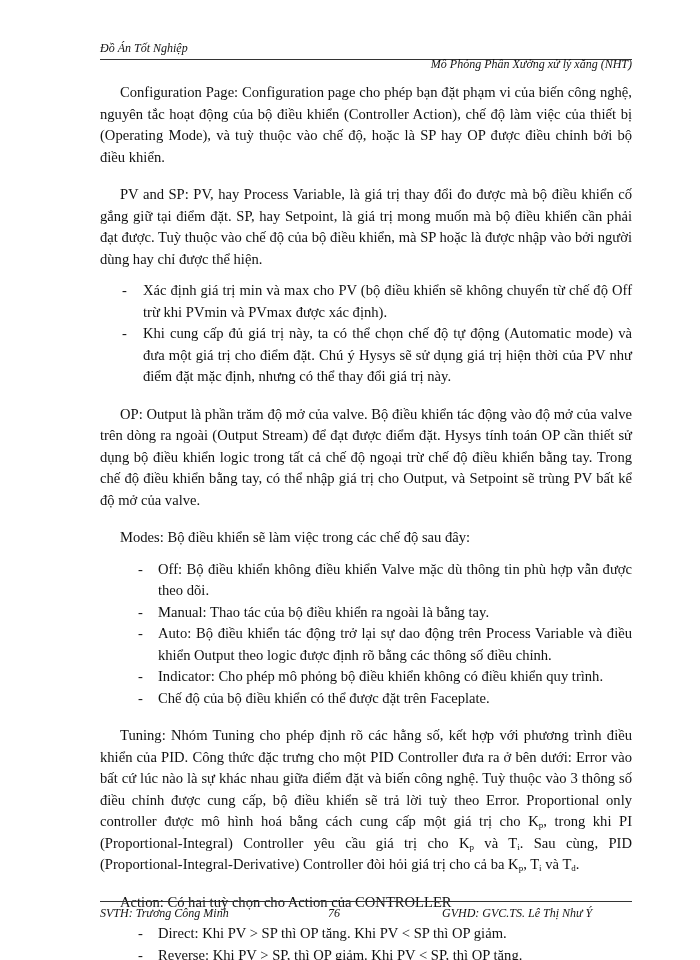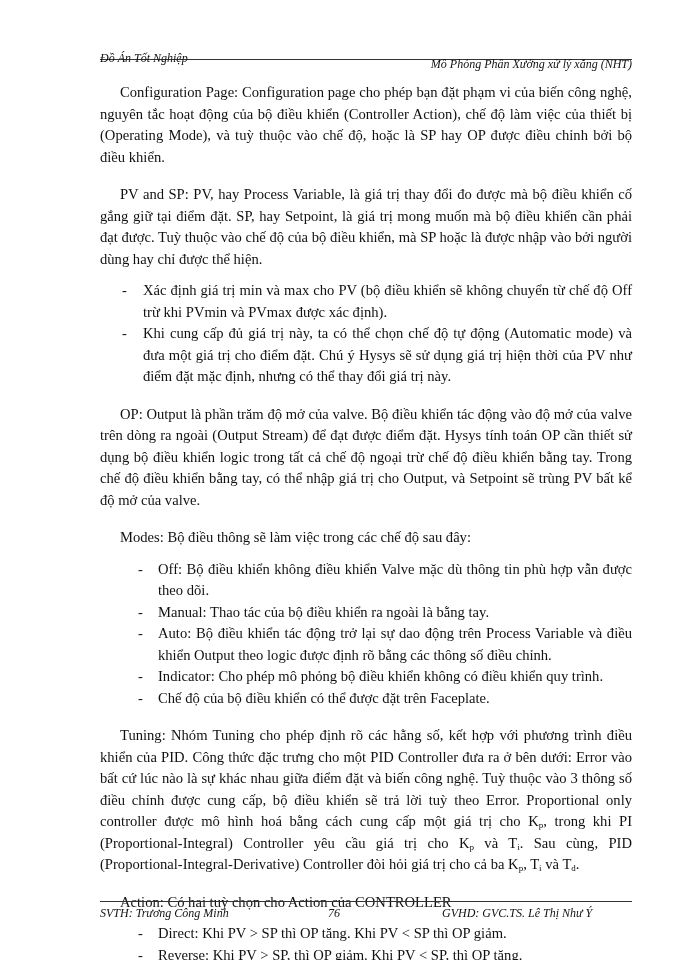--- a/index.html
+++ b/index.html
@@ -1,21 +1,21 @@
 <!DOCTYPE html>
 <html><head>
   <meta charset="utf-8">
   <style>
     html, body { margin: 0; padding: 0; background: #ffffff; }
     body { width: 700px; height: 960px; position: relative; overflow: hidden;
       font-family: "Liberation Serif", "DejaVu Serif", serif; color: #111; }
     .page { position: absolute; left: 100px; top: 0; width: 532px; }
     .header { position: absolute; top: 40px; left: 0; width: 532px; height: 19px;
       border-bottom: 1.5px solid #333; font-style: italic; font-size: 12px; }
-    .header .left { position: absolute; left: 0; top: 11px; }
+    .header .left { position: absolute; left: 0; top: 1px; }
     .header .right { position: absolute; right: 0; top: 17px; }
     .body { position: absolute; top: 66px; left: 0; width: 532px; font-size: 14.6px; line-height: 21.5px; }
     .para { margin: 16px 0 12px 0; text-align: justify; text-indent: 20px; }
     ul.list { list-style: none; margin: -2px 0 12px 0; padding: 0; }
     ul.list li { position: relative; text-align: justify; }
     ul.list.l1 li { padding-left: 43px; }
     ul.list.l1 li .dash { position: absolute; left: 22px; }
     ul.list.l2 li { padding-left: 58px; }
     ul.list.l2 li .dash { position: absolute; left: 38px; }
     sub { font-size: 9px; vertical-align: -2px; line-height: 0; }
@@ -38,21 +38,21 @@
   <div class="body">
     <p class="para">Configuration Page:  Configuration page cho phép bạn đặt phạm vi của biến công nghệ, nguyên tắc hoạt động của bộ điều khiển (Controller Action), chế độ làm việc của thiết bị (Operating Mode), và tuỳ thuộc vào chế độ, hoặc là SP hay OP được điều chỉnh bởi bộ điều khiển.</p>
     <p class="para">PV and SP: PV, hay Process Variable, là giá trị thay đổi đo được mà bộ điều khiển cố gắng giữ tại điểm đặt. SP, hay Setpoint, là giá trị mong muốn mà bộ điều khiển cần phải đạt được. Tuỳ thuộc vào chế độ của bộ điều khiển, mà SP hoặc là được nhập vào bởi người dùng hay chỉ được thể hiện.</p>
 
     <ul class="list l1">
       <li><span class="dash">-</span><span>Xác định giá trị min và max cho PV (bộ điều khiển sẽ không chuyển từ chế độ Off trừ khi PVmin và PVmax được xác định).</span></li>
       <li><span class="dash">-</span><span>Khi cung cấp đủ giá trị này, ta có thể chọn chế độ tự động (Automatic mode) và đưa một giá trị cho điểm đặt. Chú ý Hysys sẽ sử dụng giá trị hiện thời của  PV như điểm đặt mặc định, nhưng có thể thay đổi giá trị này.</span></li>
     </ul>
 
     <p class="para">OP: Output là phần trăm độ mở của valve. Bộ điều khiển tác động vào độ mở của valve trên dòng ra ngoài (Output Stream) để đạt được điểm đặt. Hysys tính toán OP cần thiết sử dụng bộ điều khiển logic trong tất cả chế độ ngoại trừ chế độ điều khiển bằng tay. Trong chế độ điều khiển bằng tay, có thể nhập giá trị cho Output, và Setpoint sẽ trùng PV bất kể độ mở của valve.</p>
-    <p class="para">Modes: Bộ điều thông sẽ làm việc trong các chế độ sau đây:</p>
+    <p class="para">Modes: Bộ điều khiển sẽ làm việc trong các chế độ sau đây:</p>
 
     <ul class="list l2">
       <li><span class="dash">-</span><span>Off: Bộ điều khiển không điều khiển Valve mặc dù thông tin phù hợp vẫn được theo dõi.</span></li>
       <li><span class="dash">-</span><span>Manual: Thao tác của bộ điều khiển ra ngoài là bằng tay.</span></li>
       <li><span class="dash">-</span><span>Auto: Bộ điều khiển tác động trở lại sự dao động trên Process Variable và điều khiển Output theo logic được định rõ bằng các thông số điều chỉnh.</span></li>
       <li><span class="dash">-</span><span>Indicator: Cho phép mô phỏng bộ điều khiển không có điều khiển quy trình.</span></li>
       <li><span class="dash">-</span><span>Chế độ của bộ điều khiển có thể được đặt trên Faceplate.</span></li>
     </ul>
 
     <p class="para"><span>Tuning:  Nhóm Tuning cho phép định rõ các hằng số, kết hợp với phương trình điều khiển của PID. Công thức đặc trưng cho một PID Controller đưa ra ở bên dưới: Error vào bất cứ lúc nào là sự khác nhau giữa điểm đặt và biến công nghệ. Tuỳ thuộc vào 3 thông số điều chỉnh được cung cấp, bộ điều khiển sẽ trả lời tuỳ theo Error. Proportional only controller được mô hình hoá bằng cách cung cấp một giá trị cho K</span><sub>p</sub><span>, trong khi PI (Proportional-Integral) Controller yêu cầu giá trị cho K</span><sub>p</sub><span> và T</span><sub>i</sub><span>. Sau cùng, PID (Proportional-Integral-Derivative) Controller đòi hỏi giá trị cho cả ba K</span><sub>p</sub><span>, T</span><sub>i</sub><span> và T</span><sub>d</sub><span>.</span></p>

